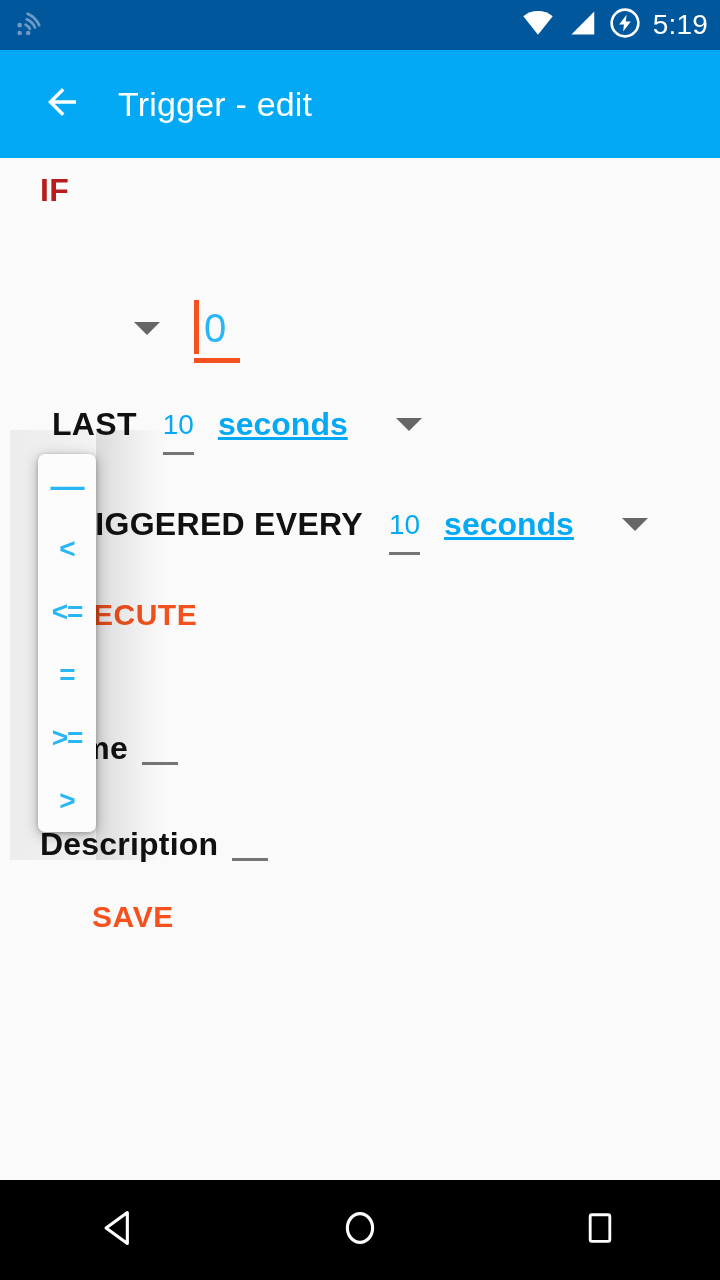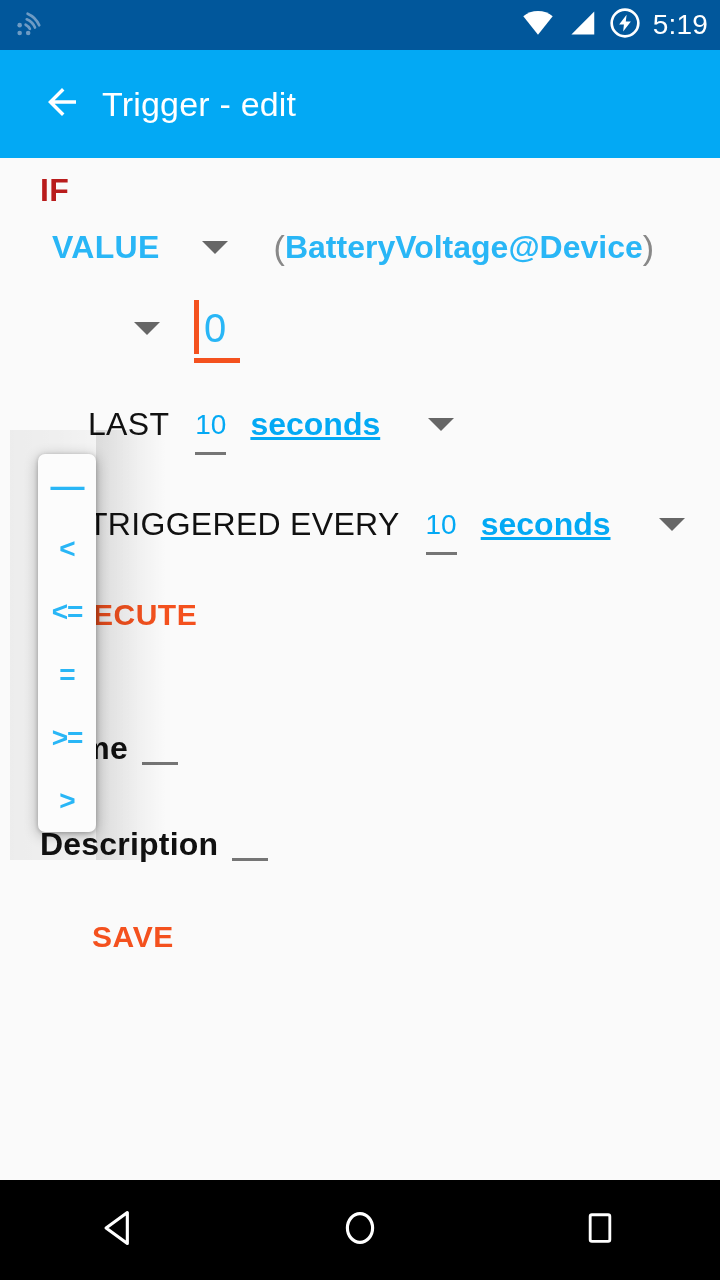--- a/index.html
+++ b/index.html
@@ -19,21 +19,21 @@
   .sb-left { display:flex; align-items:center; padding-left:14px; }
   .sb-right { margin-left:auto; display:flex; align-items:center; padding-right:12px; gap:12px; }
   .sb-time { color:#FFFFFF; font-size:28px; font-weight:400; letter-spacing:.2px; }
 
   
   .appbar {
     position:absolute; top:50px; left:0; width:720px; height:108px;
     background:#03A9F4; display:flex; align-items:center;
   }
   .back-btn { width:56px; height:56px; margin-left:34px; display:flex; align-items:center; justify-content:center; }
-  .appbar-title { color:#FFFFFF; font-size:34px; font-weight:400; margin-left:12px; letter-spacing:.2px; }
+  .appbar-title { color:#FFFFFF; font-size:34px; font-weight:400; margin-left:28px; letter-spacing:.2px; }
 
   
   .content { position:absolute; top:158px; left:0; width:720px; height:1022px; background:#FAFAFA; }
 
   .row { display:flex; align-items:center; }
 
   .if-label {
     position:absolute; left:40px; top:14px;
     font-size:32px; font-weight:bold; color:#b91c1c; letter-spacing:.3px;
   }
@@ -44,36 +44,36 @@
   .paren { color:#888888; font-size:34px; font-weight:400; }
   .expr { color:#29B6F6; font-size:32px; font-weight:bold; }
 
   .op-row { position:absolute; left:52px; top:148px; }
   .num-field { position:relative; margin-left:44px; }
   .cursor { position:absolute; left:-10px; top:-6px; width:5px; height:54px; background:#F4511E; }
   .num-val { color:#29B6F6; font-size:40px; font-weight:400; }
   .num-underline { position:absolute; left:-10px; bottom:-12px; width:46px; height:5px; background:#F4511E; }
 
   .last-row { position:absolute; left:52px; top:248px; }
-  .blk { color:#111111; font-size:32px; font-weight:normal; letter-spacing:.3px;margin-left:36px; }
+  .blk { color:#111111; font-size:32px; font-weight:bold; letter-spacing:.3px; }
   .num-blue { color:#03A9F4; font-size:28px; font-weight:400; }
   .num-gray-underline { position:absolute; bottom:-14px; left:0; width:100%; height:3px; background:#757575; }
   .unit { color:#03A9F4; font-size:32px; font-weight:bold;text-decoration:underline; }
 
   .trig-row { position:absolute; left:52px; top:348px; }
   .exec-row { position:absolute; left:52px; top:440px; }
   .exec-label { color:#F4511E; font-size:30px; font-weight:bold; letter-spacing:.5px; }
 
   .name-row { position:absolute; left:40px; top:572px; }
   .desc-row { position:absolute; left:40px; top:668px; }
   .field-label { color:#111111; font-size:32px; font-weight:bold; letter-spacing:.2px; }
   .field-blank { position:relative; width:46px; height:34px; margin-left:14px; align-self:flex-end; }
   .field-blank .ul { position:absolute; left:0; bottom:2px; width:36px; height:3px; background:#757575; }
 
-  .save-row { position:absolute; left:92px; top:762px; }
+  .save-row { position:absolute; left:92px; top:742px; }
   .save-label { color:#F4511E; font-size:30px; font-weight:bold; letter-spacing:.6px; }
 
   
   .dd-scrim {
     position:absolute; left:10px; top:272px; width:130px; height:430px;
     background:linear-gradient(90deg, rgba(0,0,0,0.055) 0%, rgba(0,0,0,0.045) 40%, rgba(0,0,0,0.02) 75%, rgba(0,0,0,0) 100%);
     pointer-events:none;
   }
   .dd-scrim2 {
     position:absolute; left:96px; top:272px; width:70px; height:430px;
@@ -146,27 +146,20 @@
         </svg>
       </span>
     </div>
     <div class="appbar-title">Trigger - edit</div>
   </div>
 
   <div class="content">
 
     <div class="if-label">IF</div>
 
-    <div class="row value-row">
-      <span class="lnk-blue">VALUE</span>
-      <span class="caret" style="margin-left:42px;"></span>
-      <span class="paren" style="margin-left:46px;">(</span>
-      <span class="expr">BatteryVoltage@Device</span>
-      <span class="paren">)</span>
-    </div>
 
     <div class="row op-row">
       <span style="display:inline-block;width:58px;"></span>
       <span class="caret" style="margin-left:24px;"></span>
       <span class="num-field">
         <span class="cursor"></span>
         <span class="num-val">0</span>
         <span class="num-underline"></span>
       </span>
     </div>

